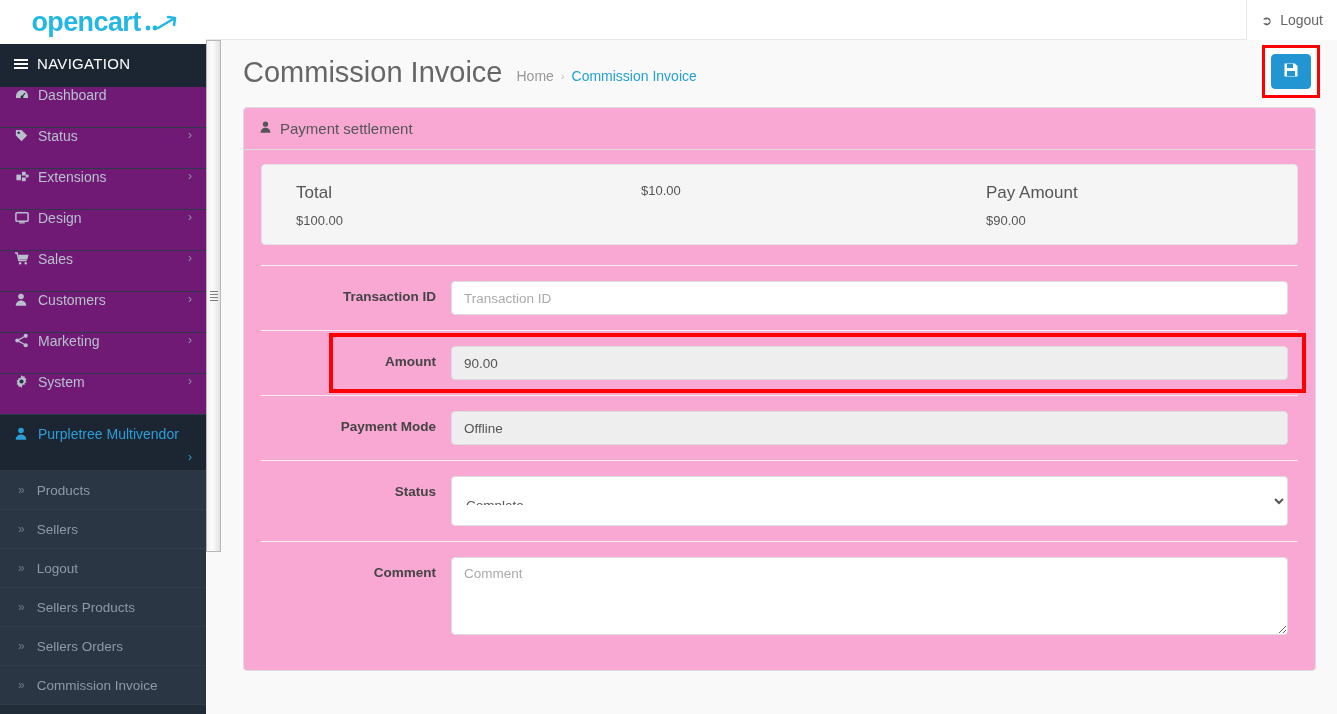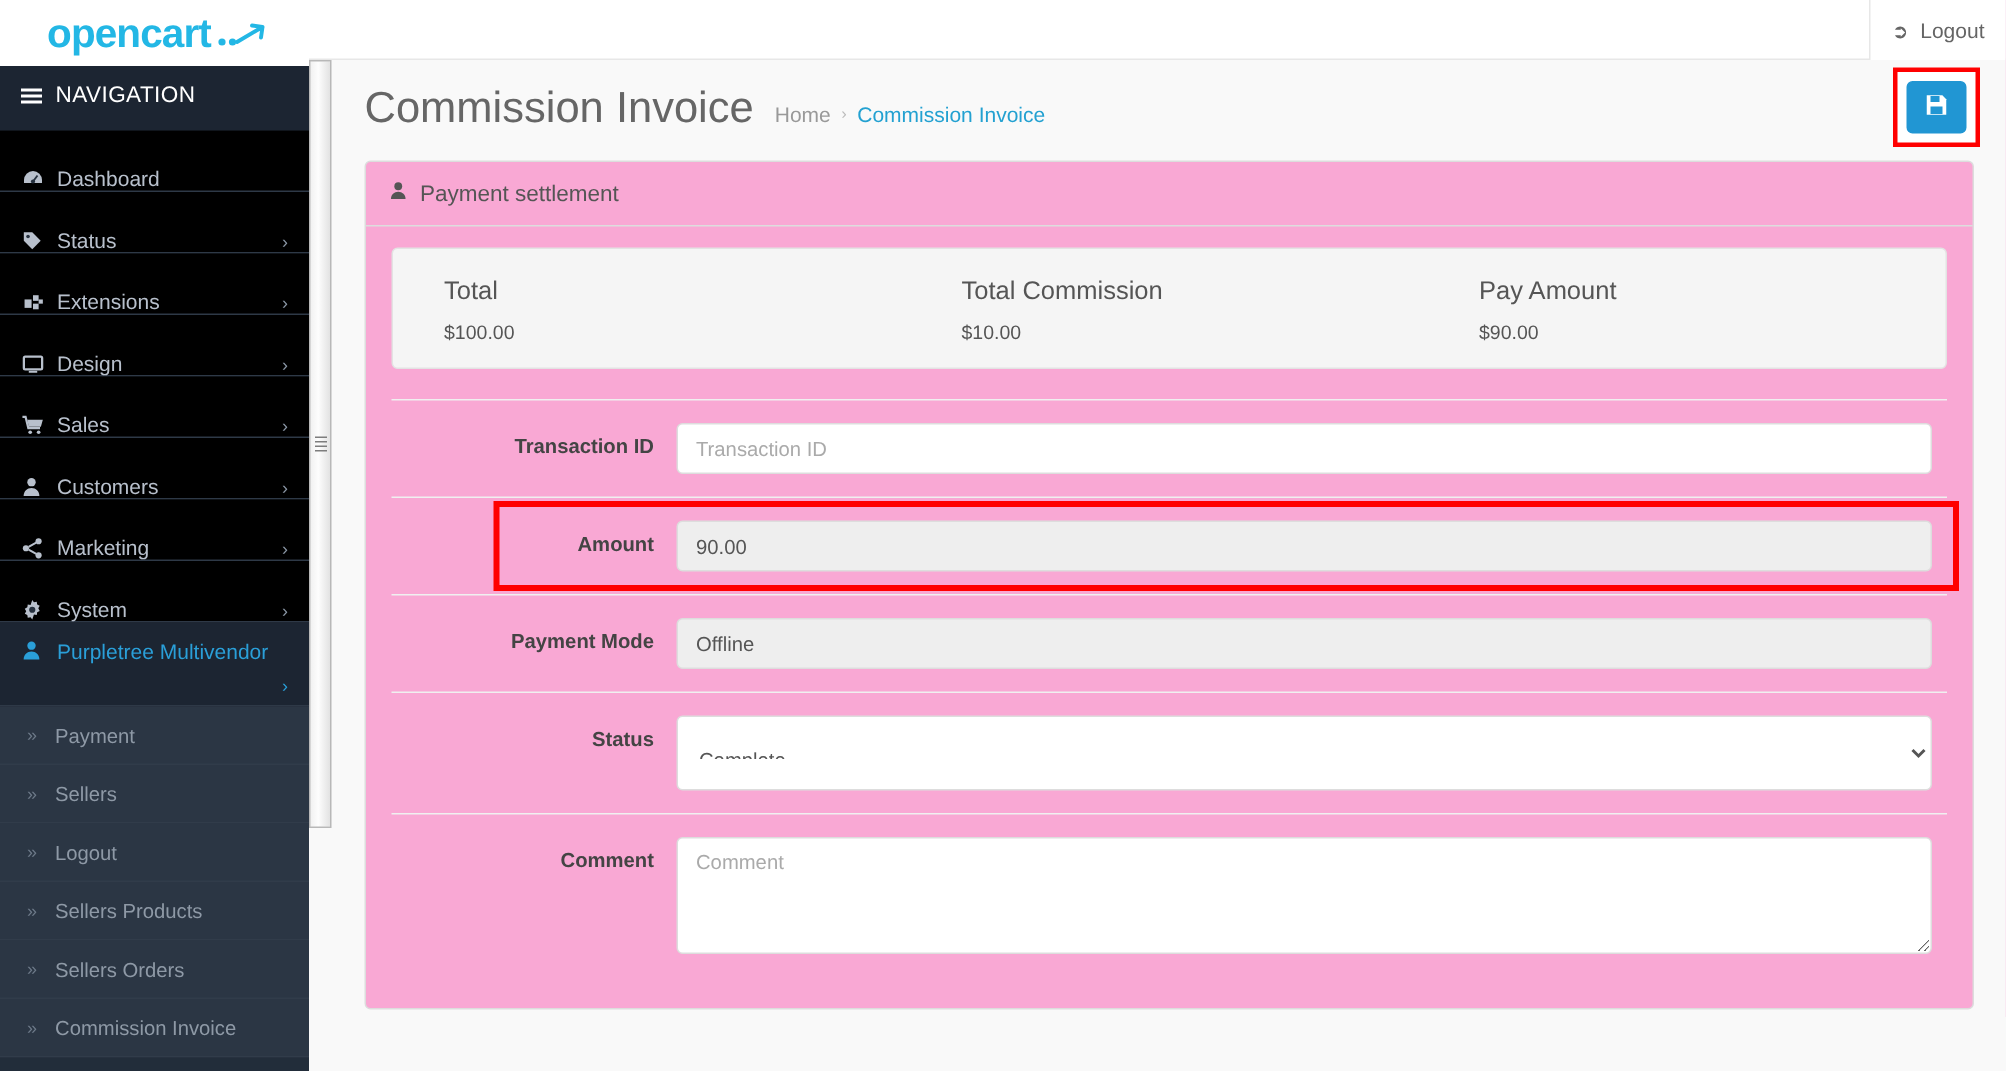--- a/index.html
+++ b/index.html
@@ -92,26 +92,26 @@
     display: flex; align-items: center;
     padding: 0 14px; gap: 9px;
     color: #ffffff; font-size: 15px; letter-spacing: .3px;
   }
   .hamburger { display: inline-block; width: 14px; }
   .hamburger span {
     display: block; height: 2px; background: #fff; margin: 2px 0;
   }
   .nav-item {
     height: 41px;
-    display: flex; align-items: flex-end;
+    display: flex; align-items: flex-start;
     padding: 0 14px;
     color: #b8c0cc; font-size: 14px;
     border-bottom: 1px solid #2e3947;
     cursor: pointer; position: relative;
-    background: #000000;
+    background: #701a75;
   }
   .nav-item .ico {
     width: 24px; flex: none; font-size: 14px; color: #b8c0cc;
     display: inline-flex; align-items: center;
   }
   .nav-item .lbl { flex: 1; }
   .nav-item .chev { font-size: 12px; color: #8b97a6; }
   .nav-item.active {
     background: #1c2532; color: #2a9fd8;
     height: 56px; align-items: flex-start; padding-top: 11px;
@@ -380,21 +380,21 @@
             <circle cx="8" cy="4.5" r="3.2" fill="#2a9fd8"></circle>
             <path d="M2 15c0-3.6 2.7-6 6-6s6 2.4 6 6z" fill="#2a9fd8"></path>
           </svg>
       </span>
       <span class="lbl">Purpletree Multivendor</span>
       <span class="chev">›</span>
     </div>
 
     <div class="sub-item">
       <span class="dchev">»</span>
-      <span>Payment</span>
+      <span>Products</span>
     </div>
     <div class="sub-item">
       <span class="dchev">»</span>
       <span>Sellers</span>
     </div>
     <div class="sub-item">
       <span class="dchev">»</span>
       <span>Logout</span>
     </div>
     <div class="sub-item">
@@ -459,21 +459,20 @@
       </div>
 
       <div class="panel-body">
 
         <div class="totals">
           <div class="total-col">
             <div class="t-label">Total</div>
             <div class="t-value">$100.00</div>
           </div>
           <div class="total-col">
-            <div class="t-label">Total Commission</div>
             <div class="t-value">$10.00</div>
           </div>
           <div class="total-col">
             <div class="t-label">Pay Amount</div>
             <div class="t-value">$90.00</div>
           </div>
         </div>
 
         <div class="form-row">
           <div class="form-label">Transaction ID</div>

